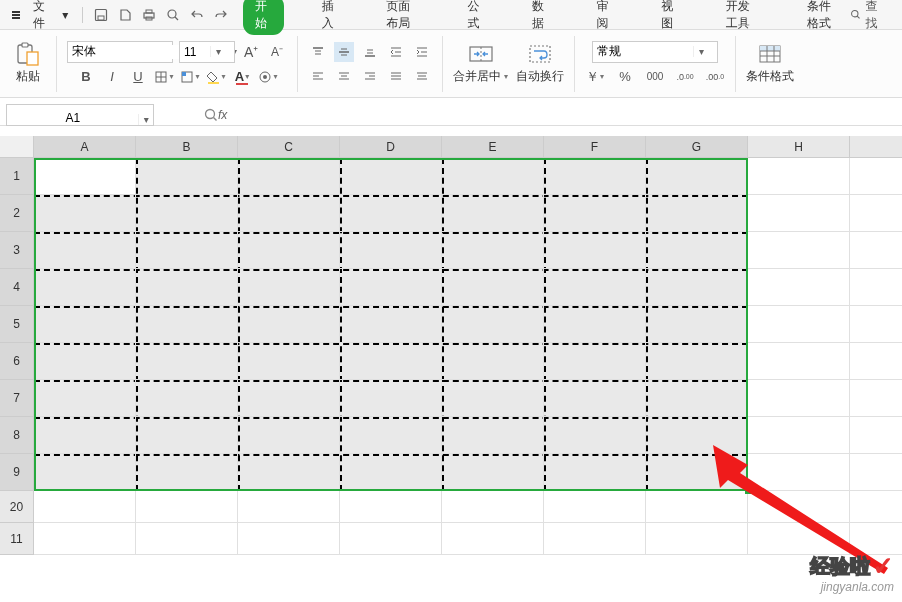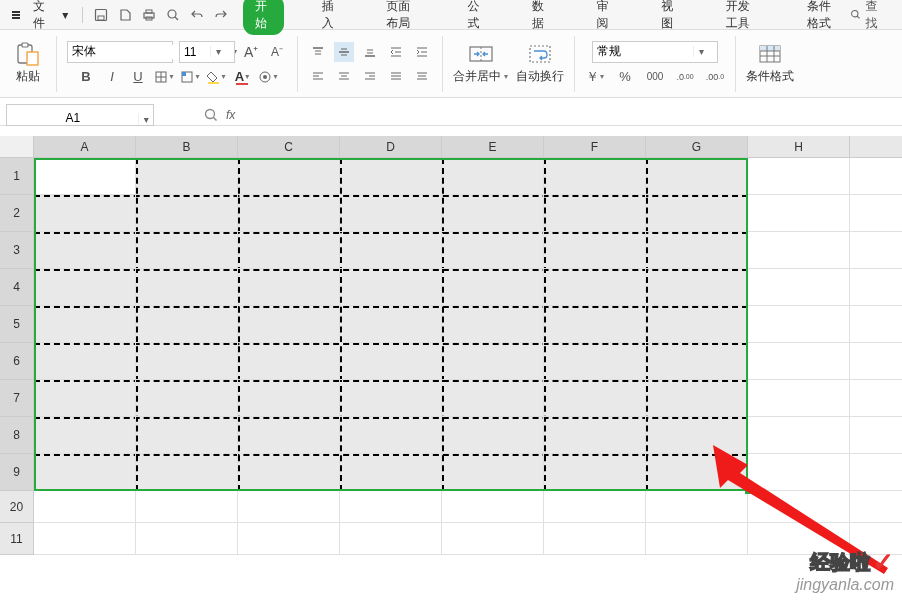--- a/index.html
+++ b/index.html
@@ -30,21 +30,21 @@
 .ribbon .combo input { border: none; outline: none; font-size: 12px; padding: 0 4px; }
 .ribbon .combo .arrow { width: 16px; text-align: center; color: #666; border-left: 1px solid #eee; font-size: 10px; }
 .ribbon .icon-btn { width: 20px; height: 20px; display: inline-flex; align-items: center; justify-content: center; color: #555; font-size: 13px; }
 .ribbon .drop { font-size: 8px; color: #777; margin-left: 1px; }
 
 
 .formula-row { height: 28px; display: flex; align-items: center; border-bottom: 1px solid #ddd; font-size: 12px; padding-top: 8px; padding-bottom: 2px;}
 .name-box { width: 148px; height: 22px; border: 1px solid #ccc; margin-left: 6px; display: flex; align-items: flex-end; background: #fff; }
 .name-box input { border: none; outline: none; width: 100%; text-align: center; font-size: 12px; }
 .name-box .arrow { width: 16px; text-align: center; color: #666; font-size: 10px; border-left: 1px solid #eee; }
-.fx-area { display: flex; align-items: center; gap: 8px; margin-left: 50px; color: #666; }
+.fx-area { display: flex; align-items: center; margin-left: 50px; color: #666; }
 .fx-input { flex: 1; border: none; outline: none; height: 20px; margin-left: 6px; font-size: 12px; }
 
 
 .sheet-wrap { position: relative; margin-top: 10px; }
 .corner { position: absolute; left: 0; top: 0; width: 34px; height: 22px; background: #f0f0f0; border-right: 1px solid #ccc; border-bottom: 1px solid #ccc; }
 .col-headers { position: absolute; left: 34px; top: 0; height: 22px; display: flex; }
 .col-h { width: 102px; height: 22px; background: #e8e8e8; border-right: 1px solid #ccc; border-bottom: 1px solid #ccc; display: flex; align-items: center; justify-content: center; font-size: 12px; color: #333; }
 .col-h.sel { background: #d8d8d8; }
 .col-h.last { width: 82px; }
 .row-headers { position: absolute; left: 0; top: 22px; width: 34px; }
@@ -66,21 +66,21 @@
 .dash-v { position: absolute; top: 0; height: 100%; border-left: 2px dashed #000; }
 .sel-handle { position: absolute; width: 6px; height: 6px; background: #26a93d; }
 
 
 .arrow-anno { position: absolute; pointer-events: none; }
 
 
 .watermark { position: absolute; right: 8px; bottom: 8px; text-align: right; font-family: "Comic Sans MS", cursive; pointer-events: none; }
 .watermark .top { font-size: 20px; font-weight: bold; color: #fff; -webkit-text-stroke: 1.5px #444; display: flex; align-items: center; gap: 2px; justify-content: flex-end;}
 .watermark .check { color: #e63434; font-size: 26px; -webkit-text-stroke: 0; font-weight: bold;}
-.watermark .bot { font-size: 16px; color: #999; font-style: italic; margin-top: -2px;}
+.watermark .bot { font-size: 12px; color: #999; font-style: italic; margin-top: -2px;}
 
 svg { display: block; }
 </style>
 </head>
 <body>
 
 <div class="menu-bar">
   <div class="left">
     <div class="file-btn">
       <span class="hamburger">

